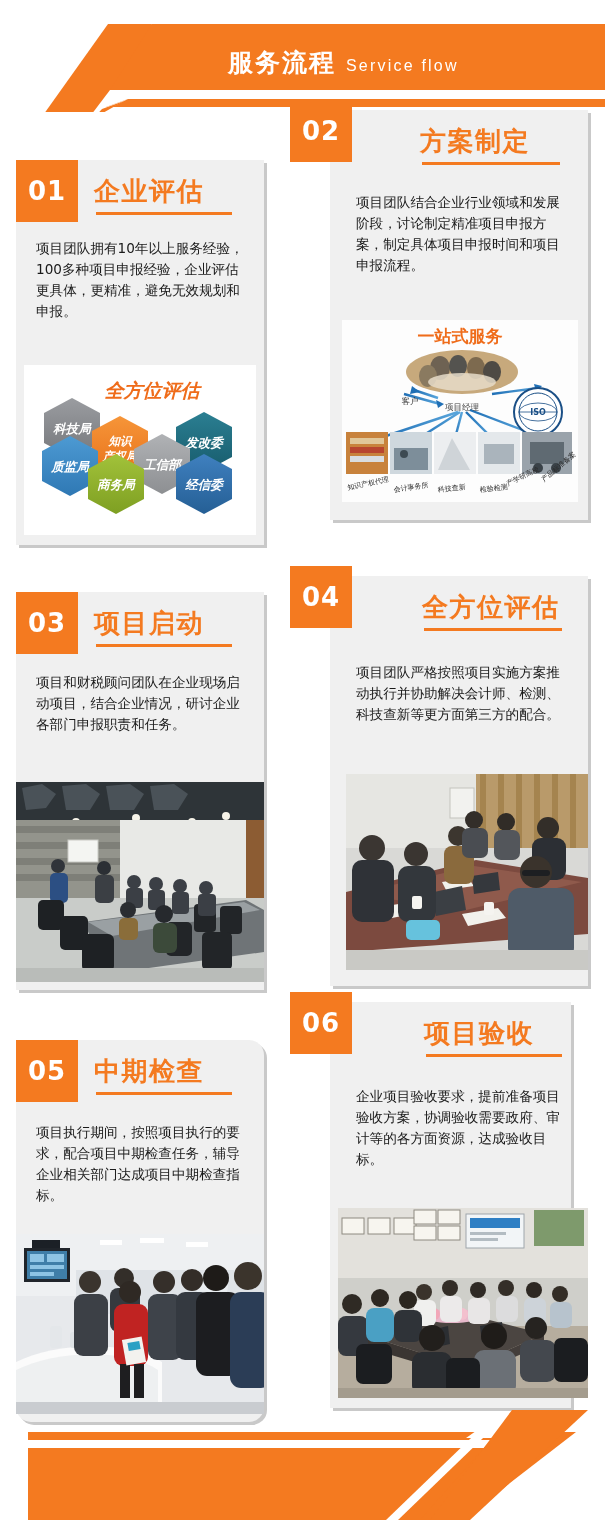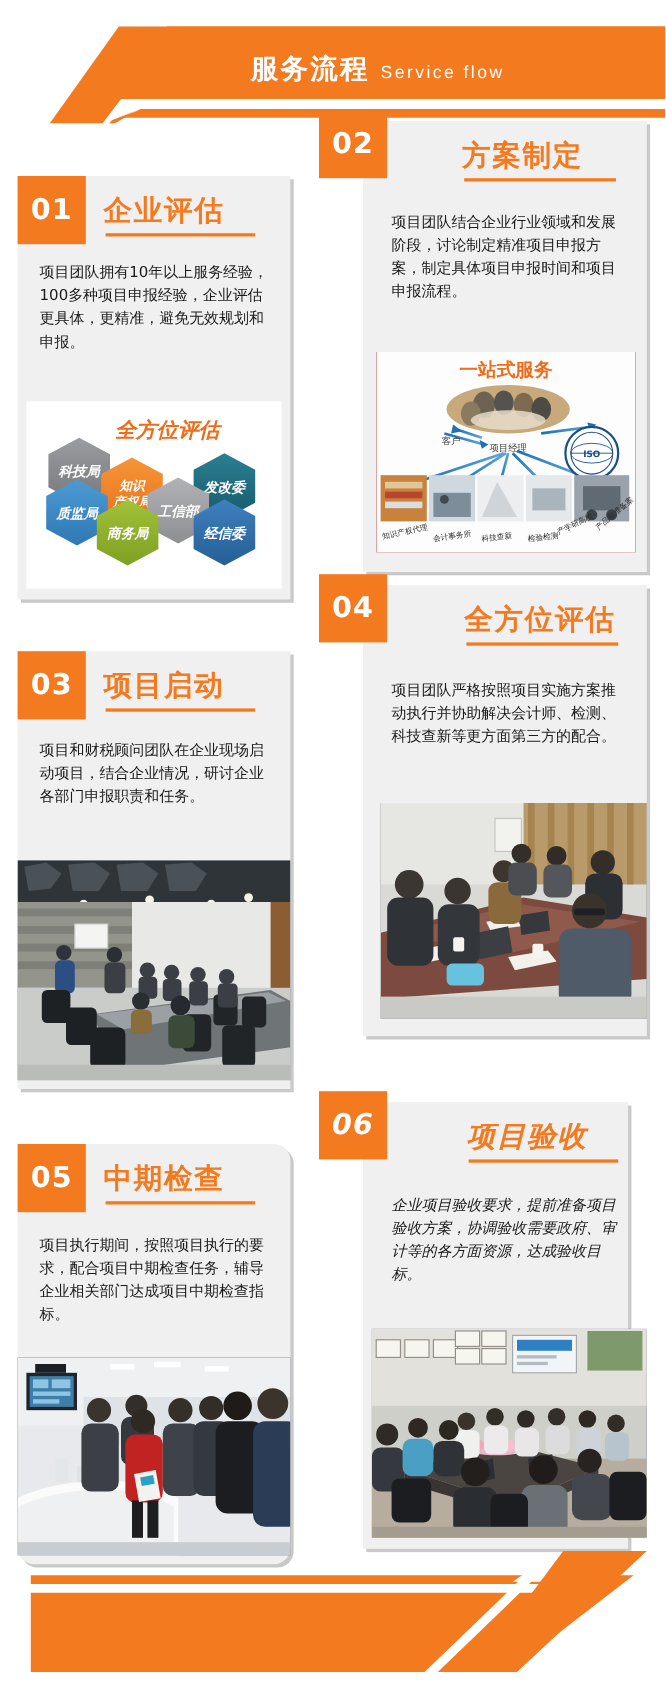--- a/index.html
+++ b/index.html
@@ -67,21 +67,21 @@
     line-height:1.55;
     font-family:"DejaVu Sans","Liberation Sans",sans-serif;
     letter-spacing:0px;
   }
 
   
   .hexwrap { position:absolute; background:#ffffff; overflow:hidden; }
   .hexwrap svg { display:block; }
 
   
-  .diagram { position:absolute; background:#b91c1c; overflow:hidden; }
+  .diagram { position:absolute; background:#f9a8d4; overflow:hidden; }
   .diagram svg { display:block; }
 
   
   .photo { position:absolute; overflow:hidden; background:#8b8d90; }
   .photo svg { display:block; }
 
   
   .footer { position:absolute; left:0; bottom:0; width:605px; height:128px; }
   .footer svg { position:absolute; left:0; top:0; }
   .footer-text {
@@ -381,21 +381,21 @@
             <rect x="22" y="118" width="26" height="30" rx="5"></rect>
             <rect x="44" y="134" width="28" height="34" rx="5"></rect>
             <rect x="66" y="152" width="32" height="38" rx="6"></rect>
           </g>
           <rect x="0" y="186" width="248" height="14" fill="#b9bcb9"></rect>
         </svg>
       </div>
     </div>
   </div>
 
-  <div class="card" style="left:330px; top:532px; width:258px; height:410px;">
+  <div class="card" style="left:330px; top:576px; width:258px; height:410px;">
     <div class="card-inner">
       <div class="badge" style="left:-40px; top:-10px;">04</div>
       <div class="card-title" style="left:92px; top:14px;">全方位评估</div>
       <div class="title-rule" style="left:94px; top:52px; width:138px;"></div>
       <div class="card-body" style="left:26px; top:86px; width:212px;">项目团队严格按照项目实施方案推动执行并协助解决会计师、检测、科技查新等更方面第三方的配合。</div>
 
       <div class="photo" style="left:16px; top:198px; width:242px; height:196px;">
         <svg width="242" height="196" viewBox="0 0 242 196">
           <rect width="242" height="196" fill="#d9d9d6"></rect>
           <rect x="0" y="0" width="130" height="74" fill="#e6e6e2"></rect>
@@ -521,21 +521,21 @@
 
             <circle cx="232" cy="42" r="14" fill="#3b342c"></circle>
             <rect x="214" y="58" width="42" height="96" rx="11" fill="#2b3d56"></rect>
           </g>
           <rect x="0" y="168" width="248" height="12" fill="#c9ccd0"></rect>
         </svg>
       </div>
     </div>
   </div>
 
-  <div class="card" style="left:330px; top:1002px; width:241px; height:406px;font-style:italic;">
+  <div class="card" style="left:330px; top:1002px; width:241px; height:406px;">
     <div class="card-inner">
       <div class="badge" style="left:-40px; top:-10px;">06</div>
       <div class="card-title" style="left:94px; top:14px;">项目验收</div>
       <div class="title-rule" style="left:96px; top:52px; width:136px;"></div>
       <div class="card-body" style="left:26px; top:84px; width:212px;">企业项目验收要求，提前准备项目验收方案，协调验收需要政府、审计等的各方面资源，达成验收目标。</div>
 
       <div class="photo" style="left:8px; top:206px; width:250px; height:190px;">
         <svg width="250" height="190" viewBox="0 0 250 190">
           <rect width="250" height="190" fill="#cfcfca"></rect>
           <rect x="0" y="0" width="250" height="70" fill="#e3e1dc"></rect>

